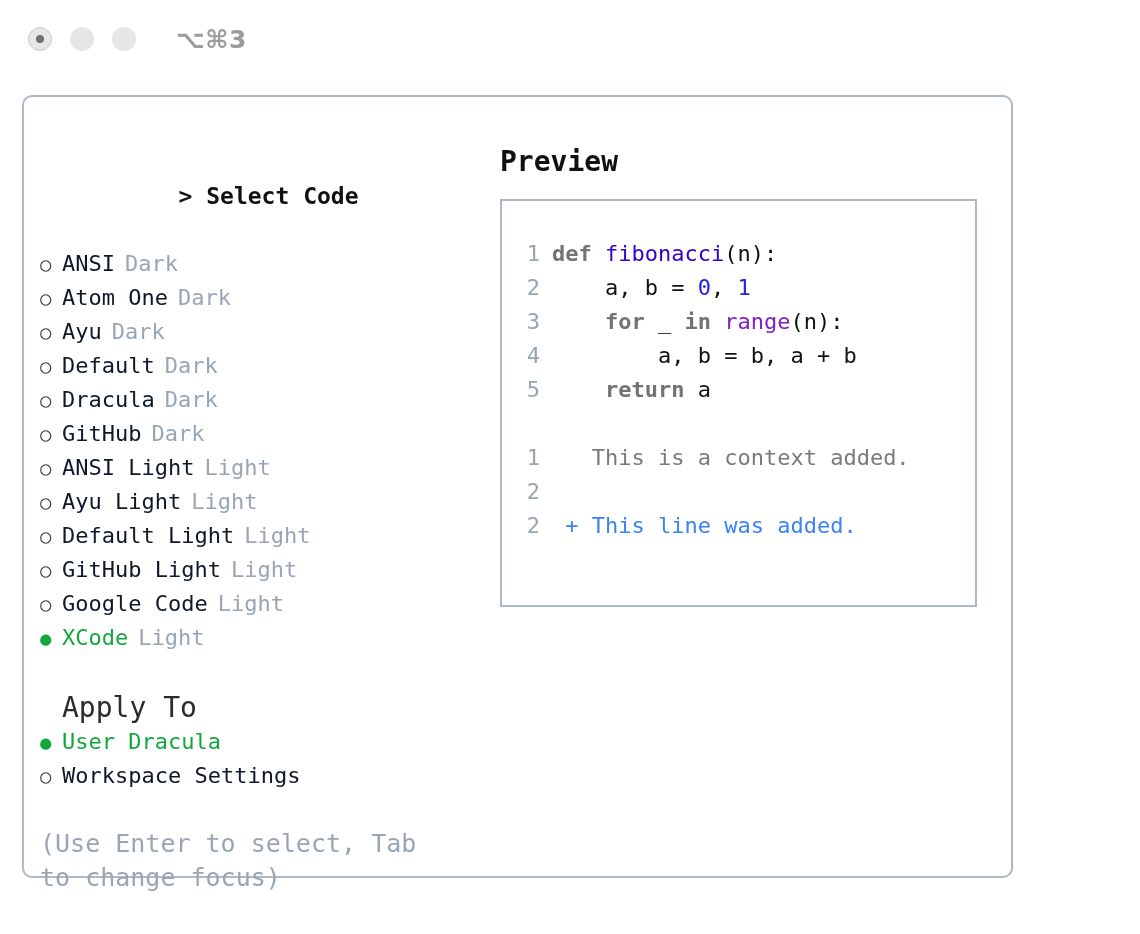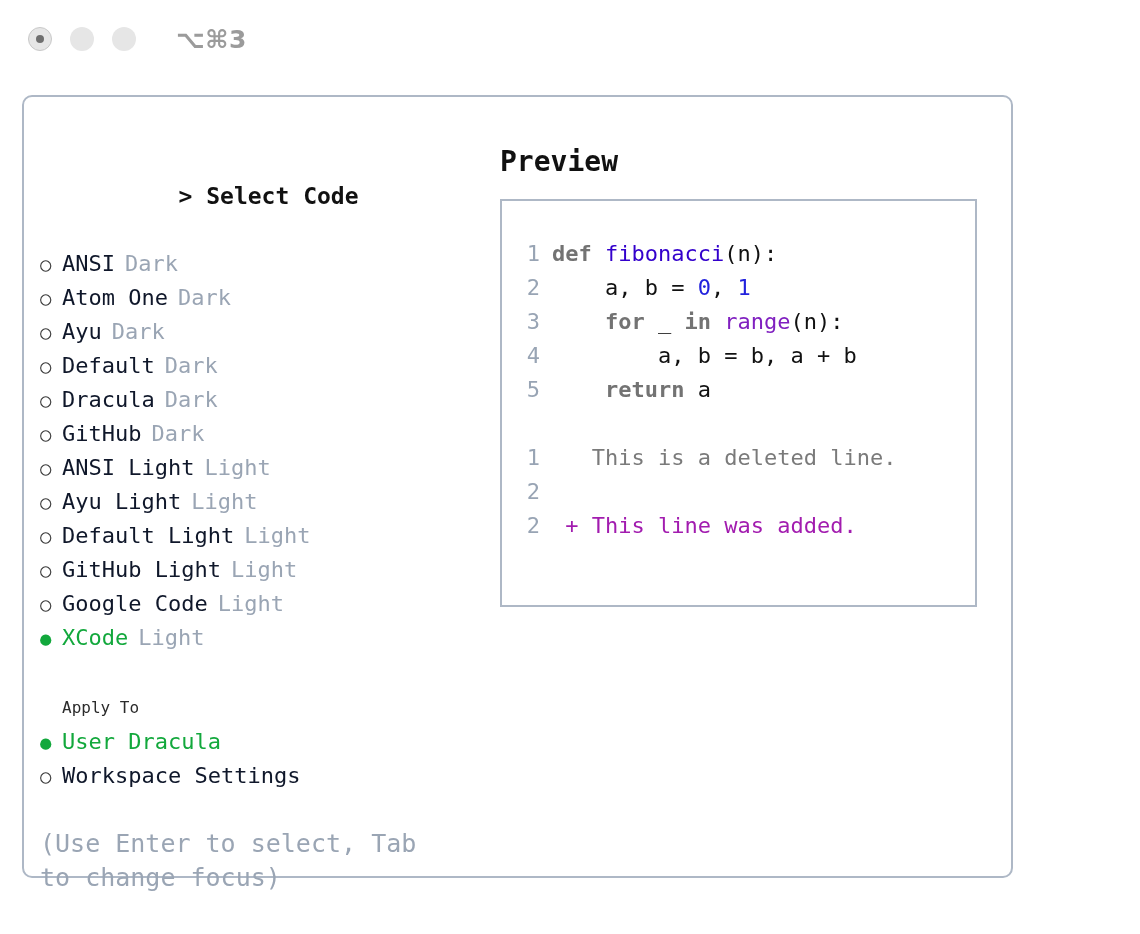--- a/index.html
+++ b/index.html
@@ -112,21 +112,21 @@
     flex: 0 0 22px;
     font-size: 19px;
     color: #3d3d3d;
   }
   .opt-row.selected .opt-marker { color: #12a83c; }
   .opt-label { color: #0f172a; }
   .opt-row.selected .opt-label { color: #12a83c; }
   .opt-tag { color: #9aa5b4; margin-left: 10px; }
 
   .apply-title {
-    font-size: 16px;
+    font-size: 28px;
     color: #2b2b2b;
     white-space: pre;
     line-height: 34px;
     padding-left: 22px;
     margin-top: 36px;
   }
 
   .hint {
     margin-top: 34px;
     font-size: 25px;
@@ -178,21 +178,21 @@
   .kw   { color: #737373; font-weight: bold; }
   .fn   { color: #3300cc; }
   .bi   { color: #8020c0; }
   .num  { color: #2222dd; }
   .plain{ color: #111111; }
 
   .spacer { height: 34px; }
 
   .diff-ctx  { color: #7a7a7a; }
   .diff-del  { color: #c01616; }
-  .diff-add  { color: #a21caf; }
+  .diff-add  { color: #3b82f6; }
 </style>
 </head>
 <body>
 
 <div class="screen">
 
   <div class="titlebar">
     <div class="dots">
       <div class="dot active">
         <div class="inner"></div>
@@ -242,21 +242,21 @@
         <div class="preview-box">
           <div id="code-block">
               <div class="code-line"><span class="ln">1</span><span class="code-text"><span class="kw">def </span><span class="fn">fibonacci</span><span class="plain">(n):</span></span></div>
               <div class="code-line"><span class="ln">2</span><span class="code-text"><span class="plain">    a, b = </span><span class="num">0</span><span class="plain">, </span><span class="num">1</span></span></div>
               <div class="code-line"><span class="ln">3</span><span class="code-text"><span class="plain">    </span><span class="kw">for</span><span class="plain"> _ </span><span class="kw">in</span><span class="plain"> </span><span class="bi">range</span><span class="plain">(n):</span></span></div>
               <div class="code-line"><span class="ln">4</span><span class="code-text"><span class="plain">        a, b = b, a + b</span></span></div>
               <div class="code-line"><span class="ln">5</span><span class="code-text"><span class="plain">    </span><span class="kw">return</span><span class="plain"> a</span></span></div>
             </div>
           <div class="spacer"></div>
           <div id="diff-block">
-              <div class="code-line"><span class="ln">1</span><span class="code-text diff-ctx">   This is a deleted line.</span></div>
+              <div class="code-line"><span class="ln">1</span><span class="code-text diff-ctx">   This is a context added.</span></div>
               <div class="code-line"><span class="ln">2</span></div>
               <div class="code-line"><span class="ln">2</span><span class="code-text diff-add"> + This line was added.</span></div>
             </div>
         </div>
       </div>
 
     </div>
   </div>
 </div>
 

